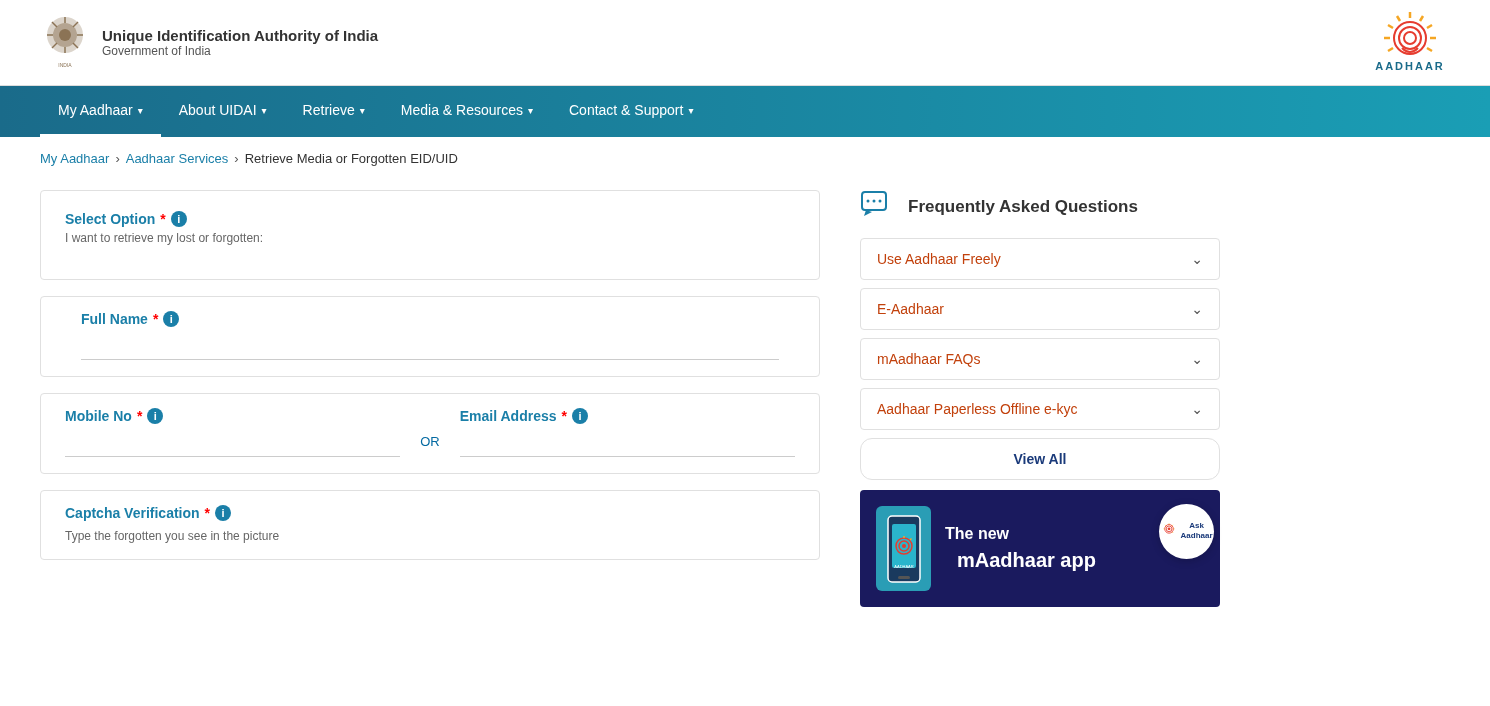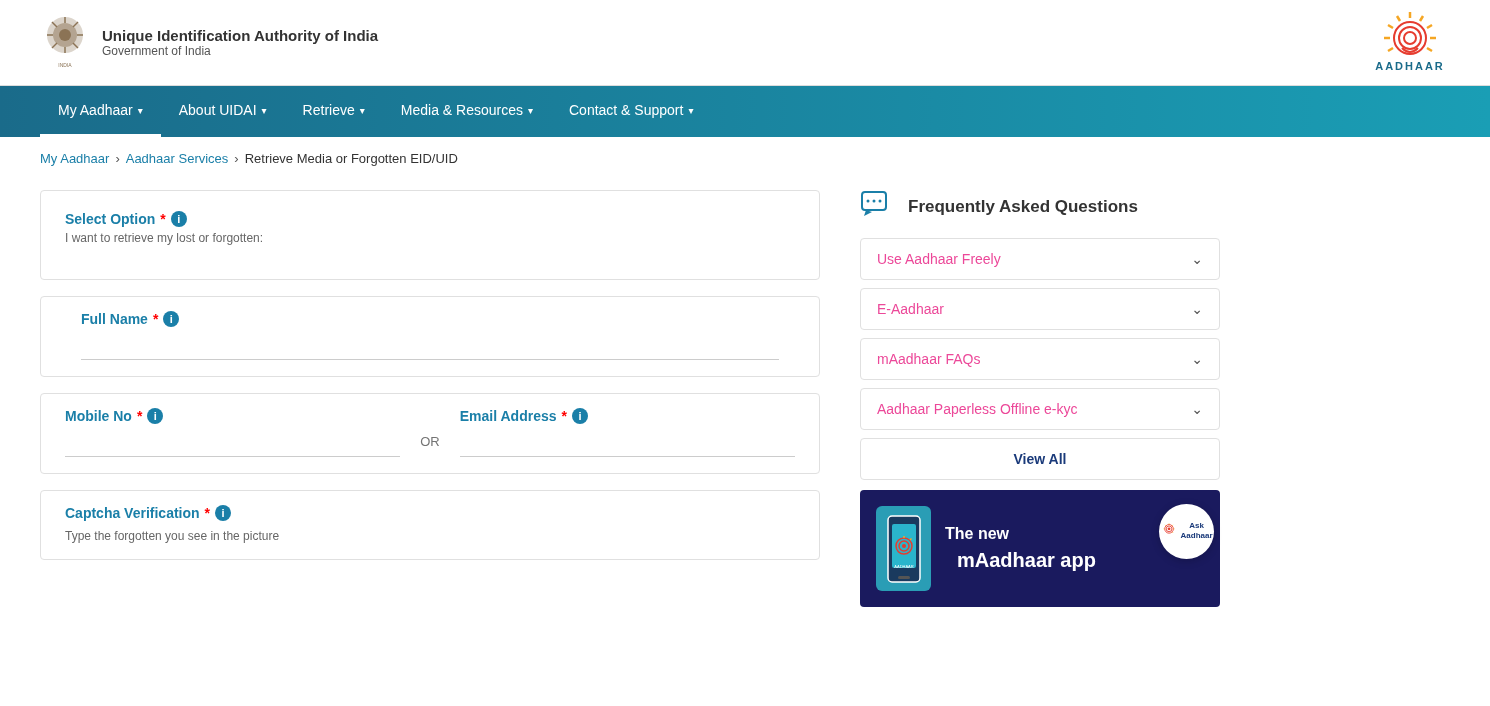--- a/index.html
+++ b/index.html
@@ -196,21 +196,21 @@
       margin-bottom: 16px;
       display: flex;
       align-items: flex-end;
       gap: 20px;
     }
     .form-row-field {
       flex: 1;
     }
     .or-divider {
       font-size: 13px;
-      color: #737373;
+      color: #0369a1;
       padding-bottom: 8px;
       font-weight: 500;
     }
 
     
     .faq-area {
       width: 360px;
       flex-shrink: 0;
     }
 
@@ -234,36 +234,36 @@
       padding: 12px 16px;
       margin-bottom: 8px;
       display: flex;
       align-items: center;
       justify-content: space-between;
       cursor: pointer;
       background: #fff;
     }
     .faq-item-label {
       font-size: 14px;
-      color: #ec4899;
+      color: #c2410c;
     }
     .faq-chevron {
       font-size: 14px;
       color: #555;
     }
 
     .view-all-btn {
       text-align: center;
       padding: 12px;
       font-weight: bold;
       color: #1a3a7a;
       font-size: 14px;
       cursor: pointer;
       border: 1px solid #e0e0e0;
-      border-radius: 4px;
+      border-radius: 12px;
       margin-bottom: 10px;
     }
 
     
     .maad-banner {
       background: #1a1a5e;
       border-radius: 4px;
       padding: 16px;
       color: #fff;
       display: flex;

